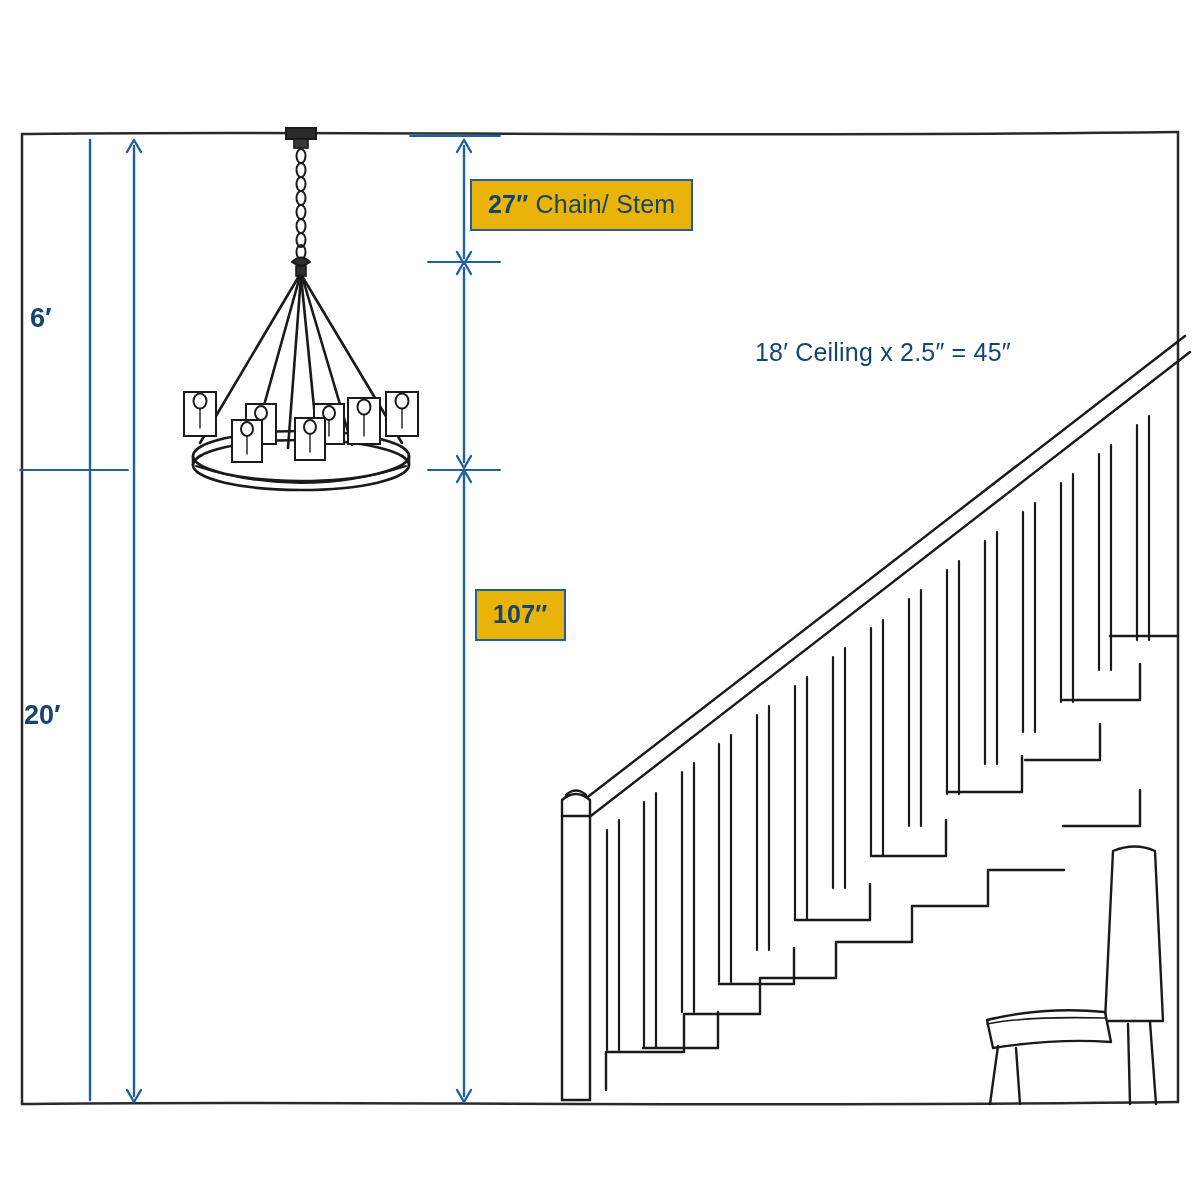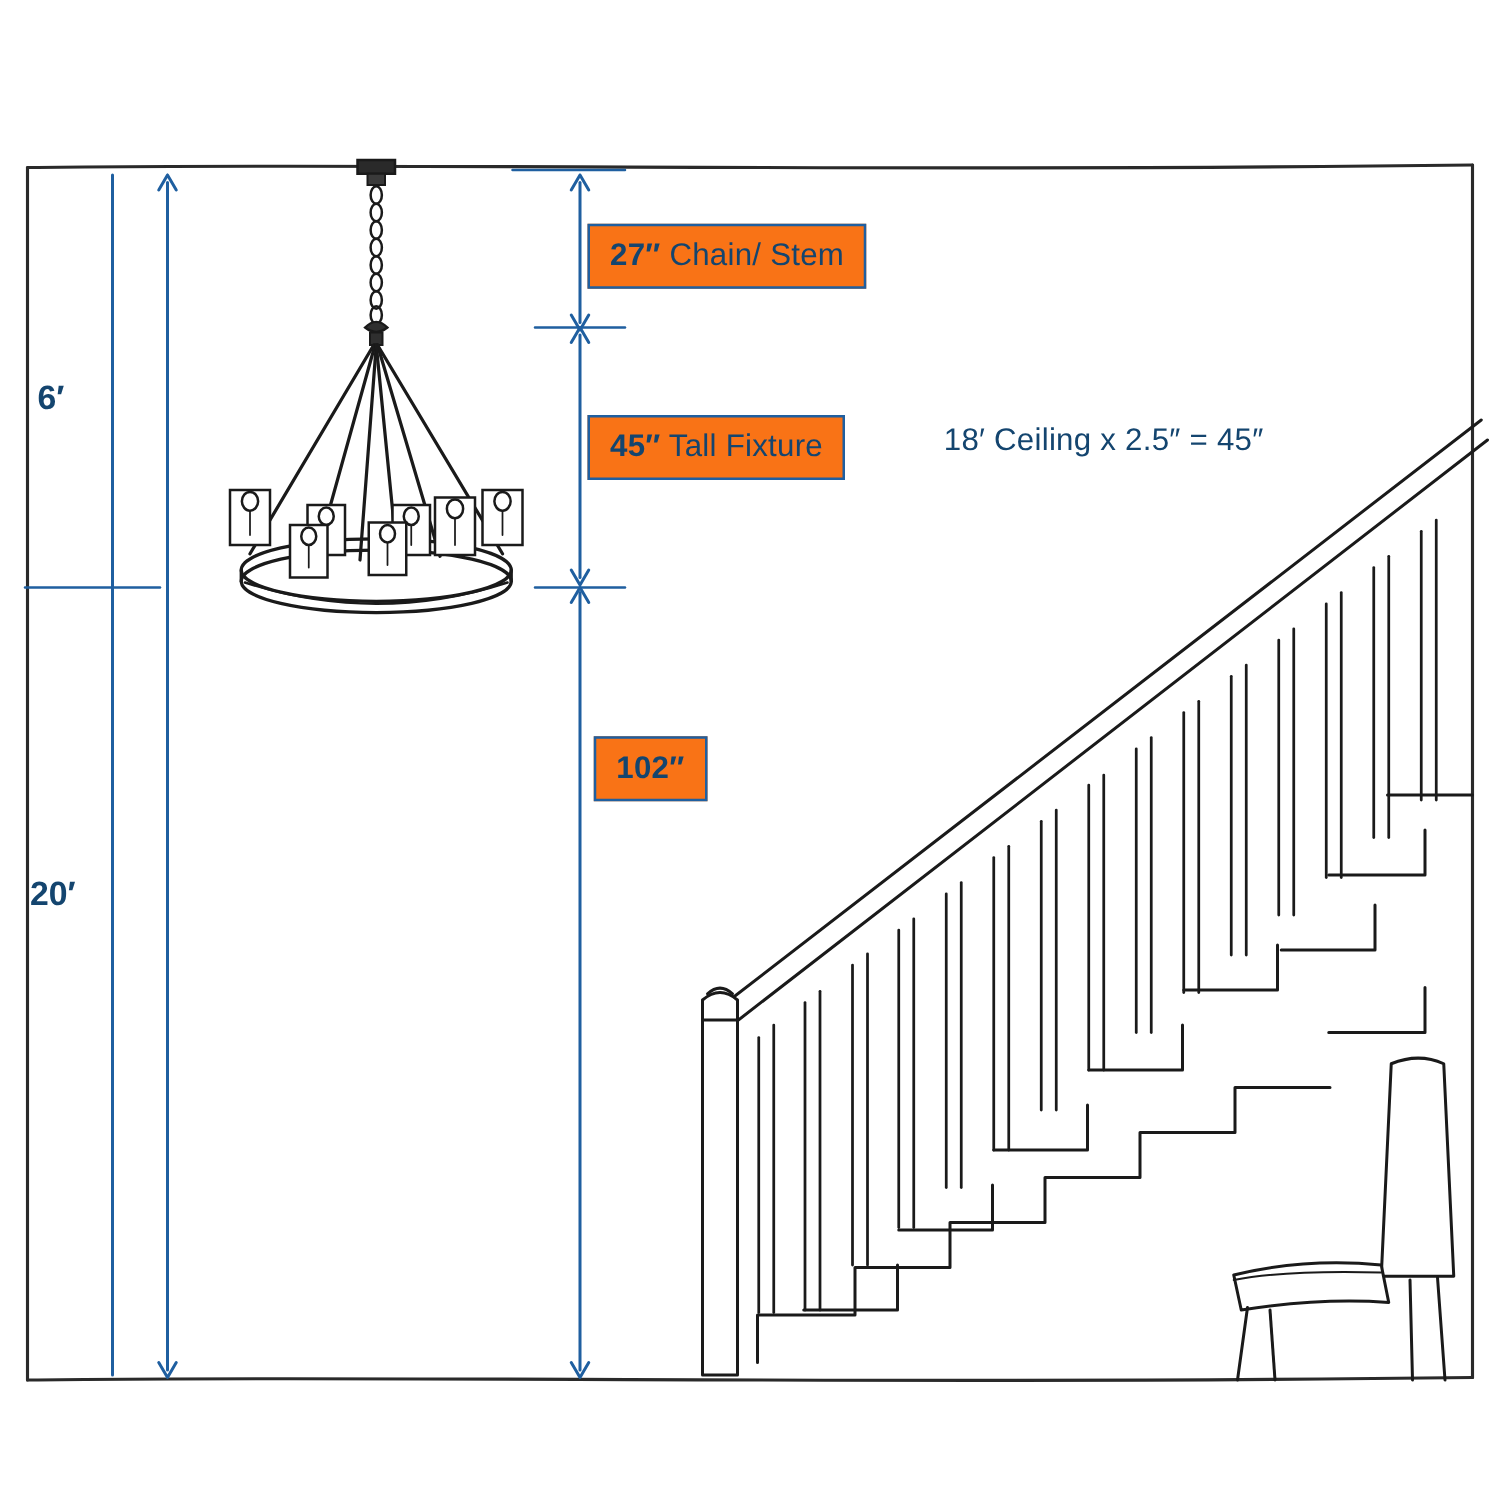--- a/index.html
+++ b/index.html
@@ -19,21 +19,21 @@
   }
   #stage svg.layer {
     position: absolute;
     top: 0;
     left: 0;
     width: 1200px;
     height: 1200px;
   }
   .label-box {
     position: absolute;
-    background: #f97316;
+    background: #eab308;
     border: 2px solid #1f5fa0;
     color: #14456f;
     font-size: 25px;
     line-height: 1;
     padding: 11px 16px 12px 16px;
     white-space: nowrap;
     letter-spacing: .2px;
   }
   .label-box b {
     font-weight: bold;
@@ -232,24 +232,21 @@
     </g>
   </svg>
 
   <div class="side-num" style="left:30px; top:303px;">6′</div>
   <div class="side-num" style="left:24px; top:700px;">20′</div>
 
   <div class="label-box" style="left:470px; top:179px;">
     <b>27″</b><span class="lt"> Chain/ Stem</span>
   </div>
 
-  <div class="label-box" style="left:470px; top:332px;">
-    <b>45″</b><span class="lt"> Tall Fixture</span>
+
+  <div class="plain-text" style="left:755px; top:338px;">18′ Ceiling x 2.5″ = 45″</div>
+
+
+  <div class="label-box" style="left:475px; top:589px;">
+    <b>107″</b>
   </div>
 
-  <div class="plain-text" style="left:755px; top:338px;">18′ Ceiling x 2.5″ = 45″</div>
-
-
-  <div class="label-box" style="left:475px; top:589px;">
-    <b>102″</b>
-  </div>
-
 </div>
 
 </body></html>

